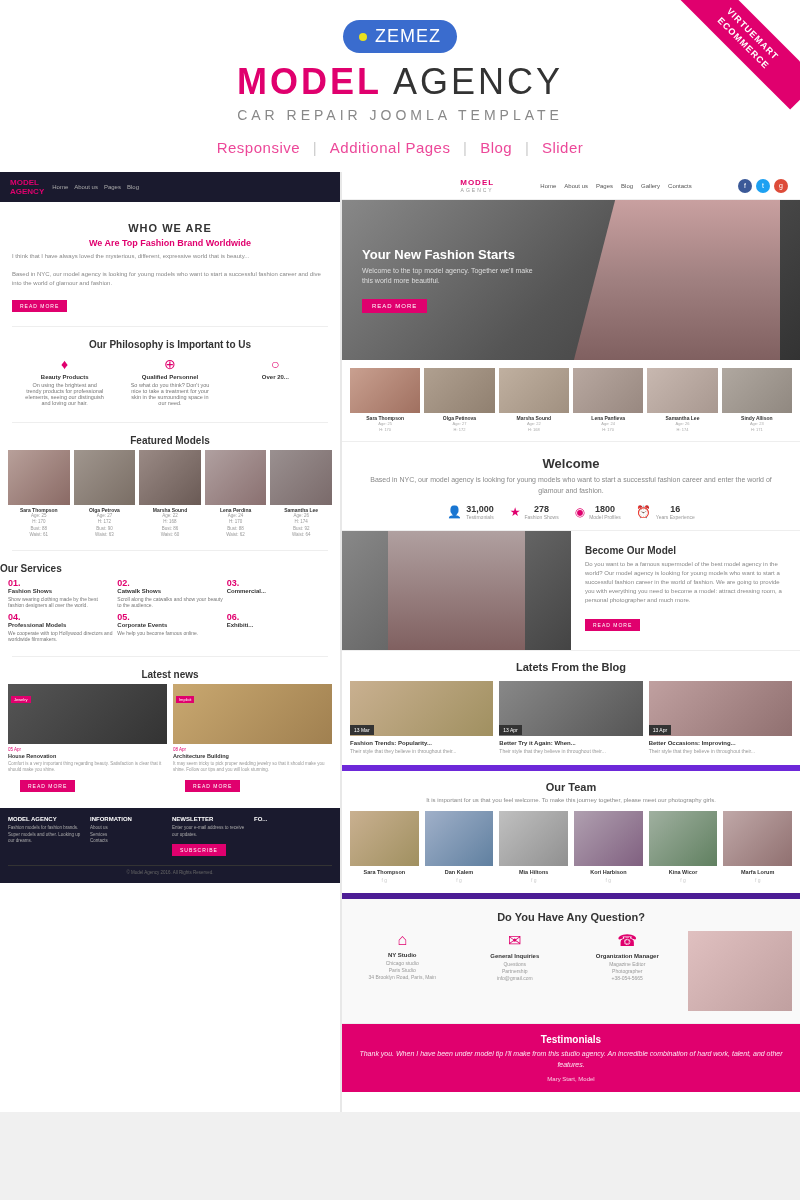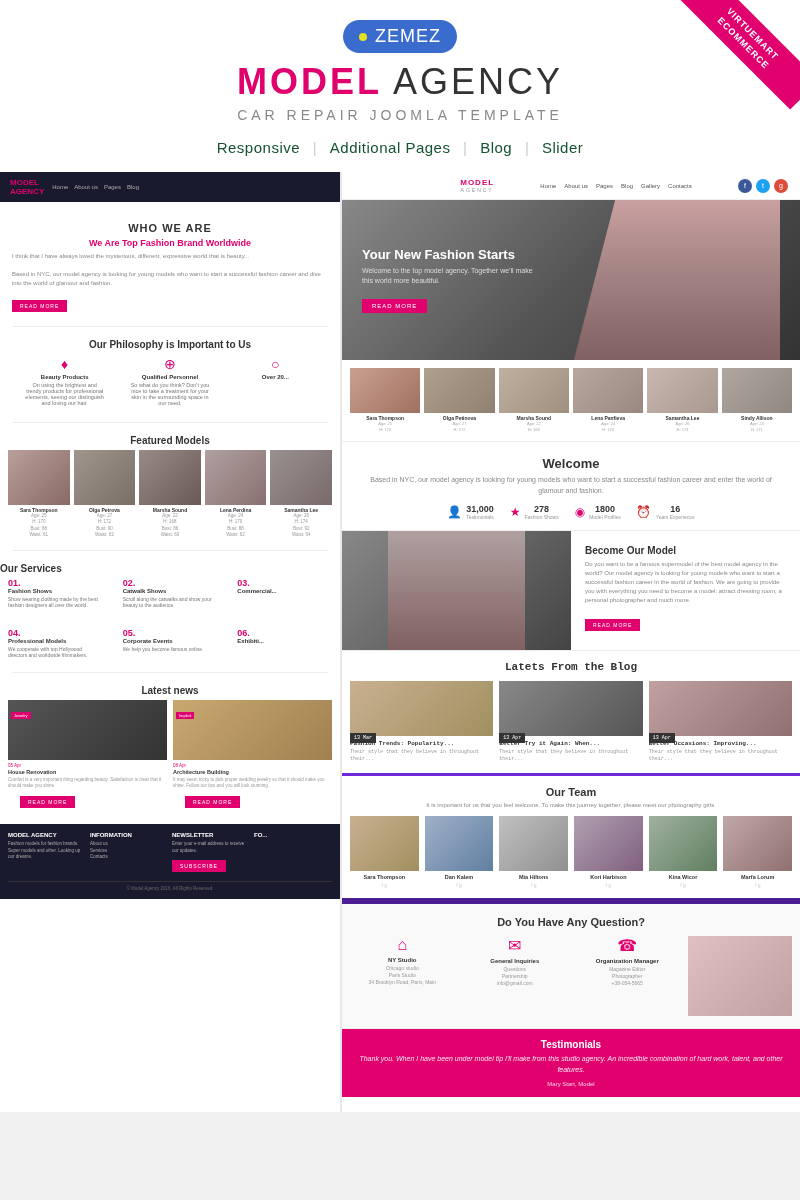--- a/index.html
+++ b/index.html
@@ -81,21 +81,21 @@
       margin-bottom: 6px;
       letter-spacing: 0.5px;
     }
 
     .features-row span.sep {
       color: #ccc;
       margin: 0 8px;
     }
 
     .features-row span.feat {
-      color: #14532d;
+      color: #ec4899;
       font-weight: 500;
     }
 
     
     .corner-ribbon {
       position: absolute;
       top: 0;
       right: 0;
       width: 130px;
       height: 130px;
@@ -295,21 +295,21 @@
     .lp-services-title {
       font-size: 10px;
       font-weight: bold;
       color: #333;
       padding: 6px 0 4px;
     }
 
     .lp-services-grid {
       display: grid;
       grid-template-columns: 1fr 1fr 1fr;
-      gap: 20px;
+      gap: 4px;
       padding: 0 8px 8px;
     }
 
     .lp-service-item {
       font-size: 5px;
       color: #777;
     }
 
     .lp-service-num {
       font-size: 9px;
@@ -666,22 +666,21 @@
       color: #fff;
       font-size: 5px;
       padding: 3px 8px;
       text-transform: uppercase;
       letter-spacing: 1px;
     }
 
     
     .rp-blog {
       padding: 10px 8px;
-      border-bottom: 3px solid #6d28d9;
-      font-family: Liberation Mono, monospace;
+      border-bottom: 6px solid #6d28d9;
     }
 
     .rp-blog-title {
       text-align: center;
       font-size: 11px;
       font-weight: bold;
       color: #333;
       margin-bottom: 8px;
     }
 

